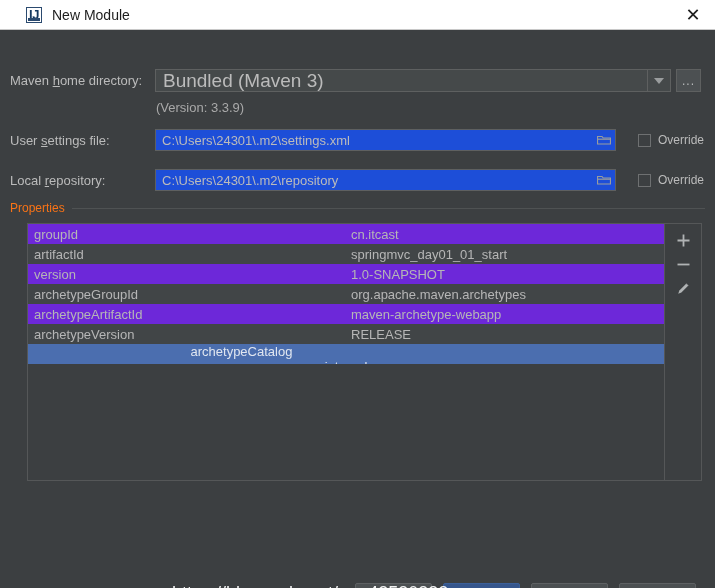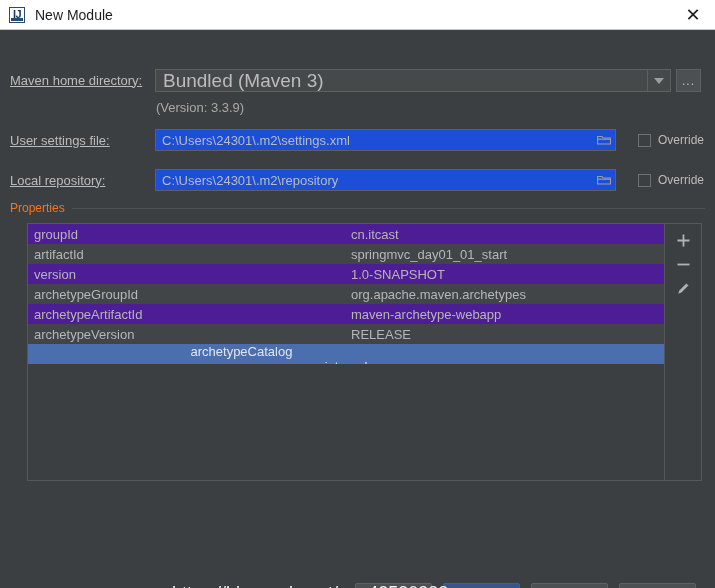--- a/index.html
+++ b/index.html
@@ -21,28 +21,28 @@
     left: 0; top: 0;
     width: 715px; height: 30px;
     background: #ffffff;
     border-bottom: 1px solid #c8c8c8;
     display: flex;
     align-items: center;
     box-sizing: border-box;
   }
   .app-icon {
     width: 16px; height: 16px;
-    margin-left: 9px;
+    margin-left: 26px;
     background: #ffffff;
     border: 1px solid #2b4a6f;
     box-sizing: border-box;
     display: flex;
     align-items: center;
     justify-content: center;
-    font-size: 11px;
+    font-size: 13px;
     font-weight: bold;
     color: #14385f;
     letter-spacing: -0.5px;
     line-height: 1;
     position: relative;
   }
   .app-icon::after {
     content: "";
     position: absolute;
     left: 1px; right: 1px; bottom: 1px;
@@ -77,21 +77,20 @@
   .row {
     position: absolute;
     display: flex;
     align-items: center;
     height: 22px;
   }
   .flabel {
     color: #bbbbbb;
     font-size: 13px;
     white-space: nowrap;
-    text-decoration: underline;
   }
   .flabel u { text-decoration: underline; }
 
   
   .combo {
     position: absolute;
     left: 155px; top: 39px;
     width: 516px; height: 23px;
     background: #45494a;
     border: 1px solid #5e6060;
@@ -228,21 +227,21 @@
     position: relative;
   }
   .trow {
     height: 20px;
     display: flex;
     align-items: center;
     font-size: 13px;
     color: #b6b6b6;
     cursor: default;
   }
-  .trow.odd  { background: #4c1d95; }
+  .trow.odd  { background: #6d28d9; }
   .trow.even { background: #414547; }
   .trow.selected { background: #4b6eaf; color: #e0e6f0; flex-direction: column; }
   .tkey {
     width: 323px;
     padding-left: 6px;
     box-sizing: border-box;
     white-space: nowrap;
     overflow: hidden;
   }
   .tval {

